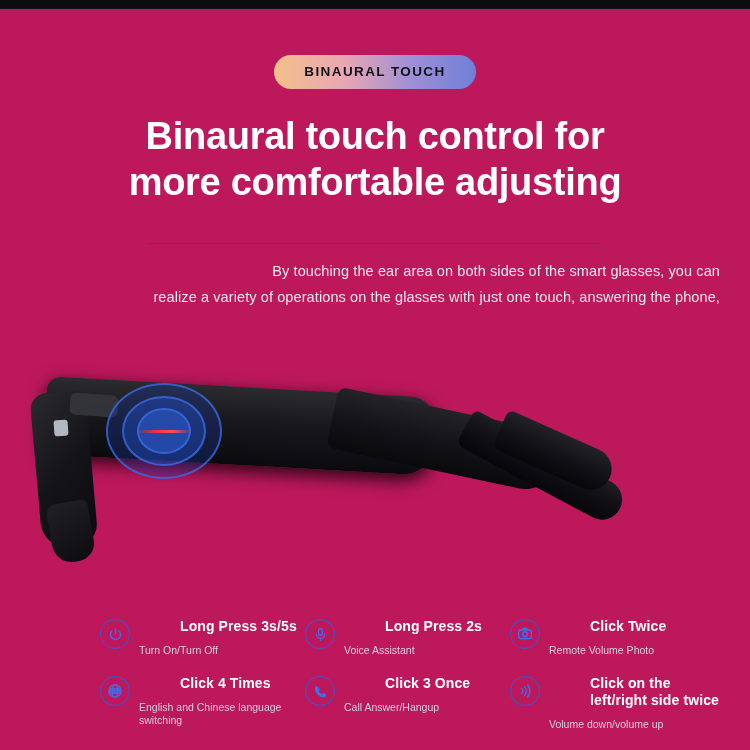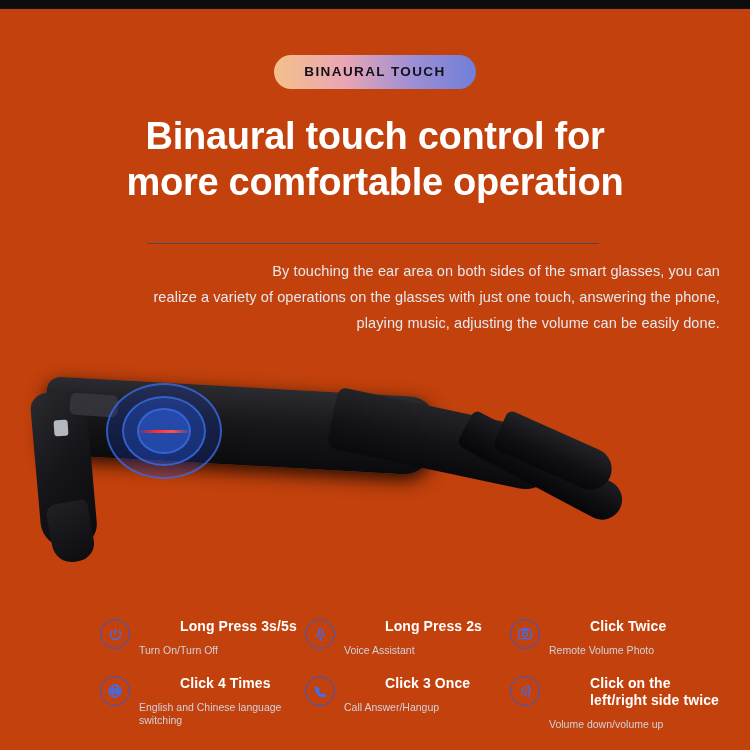--- a/index.html
+++ b/index.html
@@ -11,21 +11,21 @@
     width: 750px;
     height: 750px;
     overflow: hidden;
     font-family: "Liberation Sans", sans-serif;
     color: #fff;
   }
   .page {
     position: relative;
     width: 750px;
     height: 750px;
-    background: #c2410c;
+    background: #be185d;
     overflow: hidden;
   }
 
   
   .top-strip {
     position: absolute;
     top: 0; left: 0;
     width: 750px;
     height: 8px;
     background: #0d0d0f;
@@ -264,29 +264,28 @@
 <div class="page">
 
   <div class="top-strip"></div>
 
   <div class="badge-wrap">
     <span class="badge">BINAURAL TOUCH</span>
   </div>
 
   <div class="headline">
     <div>Binaural touch control for</div>
-    <div>more comfortable operation</div>
+    <div>more comfortable adjusting</div>
   </div>
 
   <div class="divider"></div>
 
   <div class="paragraph">
     <div>By touching the ear area on both sides of the smart glasses, you can</div>
     <div>realize a variety of operations on the glasses with just one touch, answering the phone,</div>
-    <div>playing music, adjusting the volume can be easily done.</div>
   </div>
 
   <div class="hero">
     <div class="temple-main"></div>
     <div class="temple-main2"></div>
     <div class="temple-second"></div>
     <div class="temple-tip"></div>
     <div class="front-left"></div>
     <div class="lens-hint"></div>
     <div class="arm-detail"></div>

